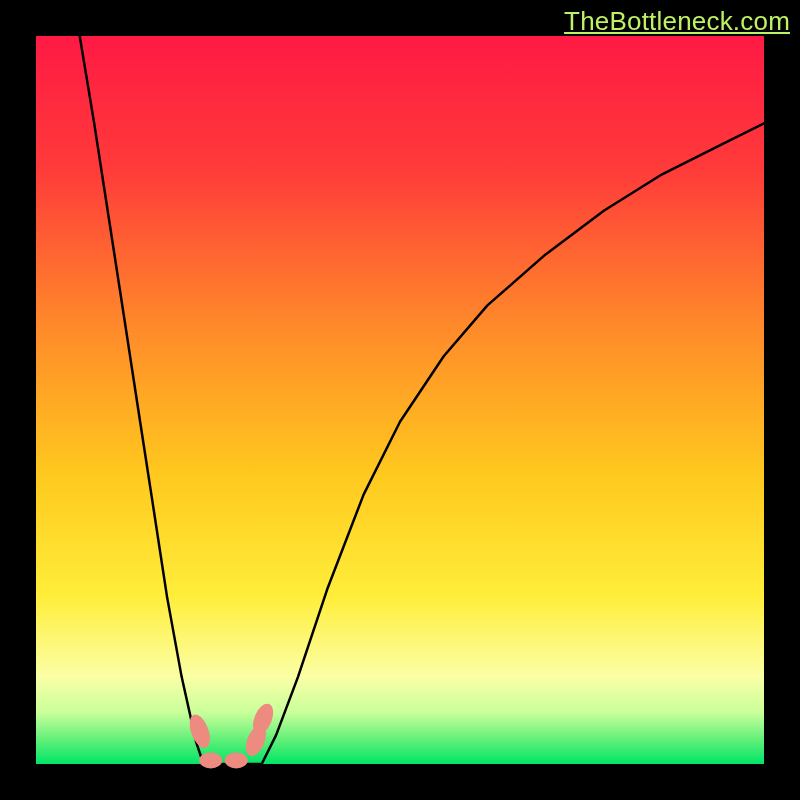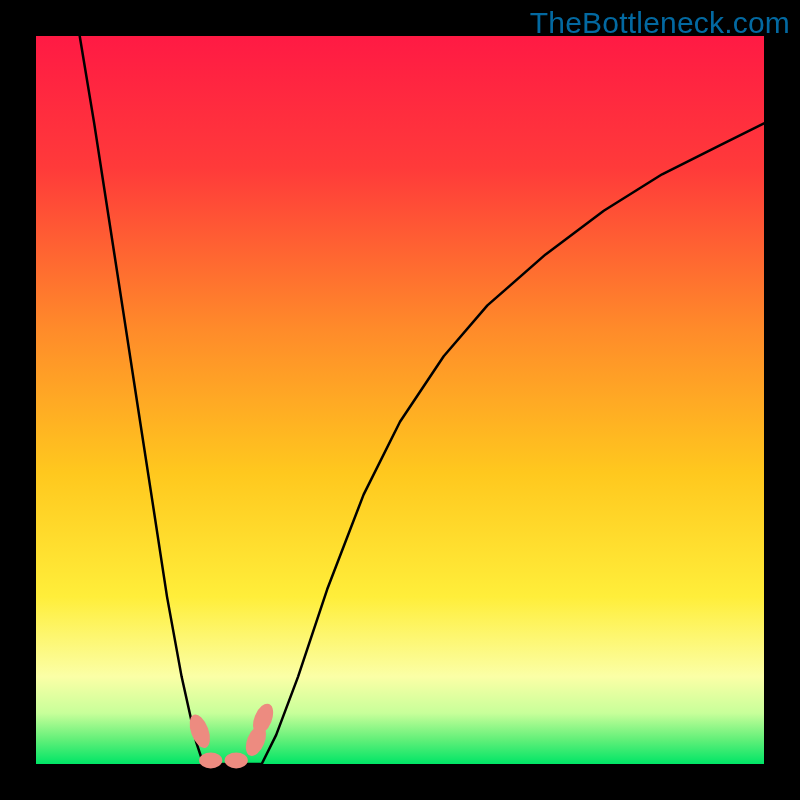--- a/index.html
+++ b/index.html
@@ -24,25 +24,26 @@
     left: 36px;
     top: 36px;
     width: 728px;
     height: 728px;
     
   }
   .watermark {
     position: absolute;
     top: 6px;
     right: 10px;
-    color: #0369a1;
-    font-size: 30px;
+    color: #bef264;
+    font-size: 26px;
     font-weight: 500;
     letter-spacing: 0.2px;
     user-select: none;
+    text-decoration: underline;
   }
   svg.curve {
     position: absolute;
     left: 0;
     top: 0;
     width: 728px;
     height: 728px;
     overflow: visible;
   }
 </style>

